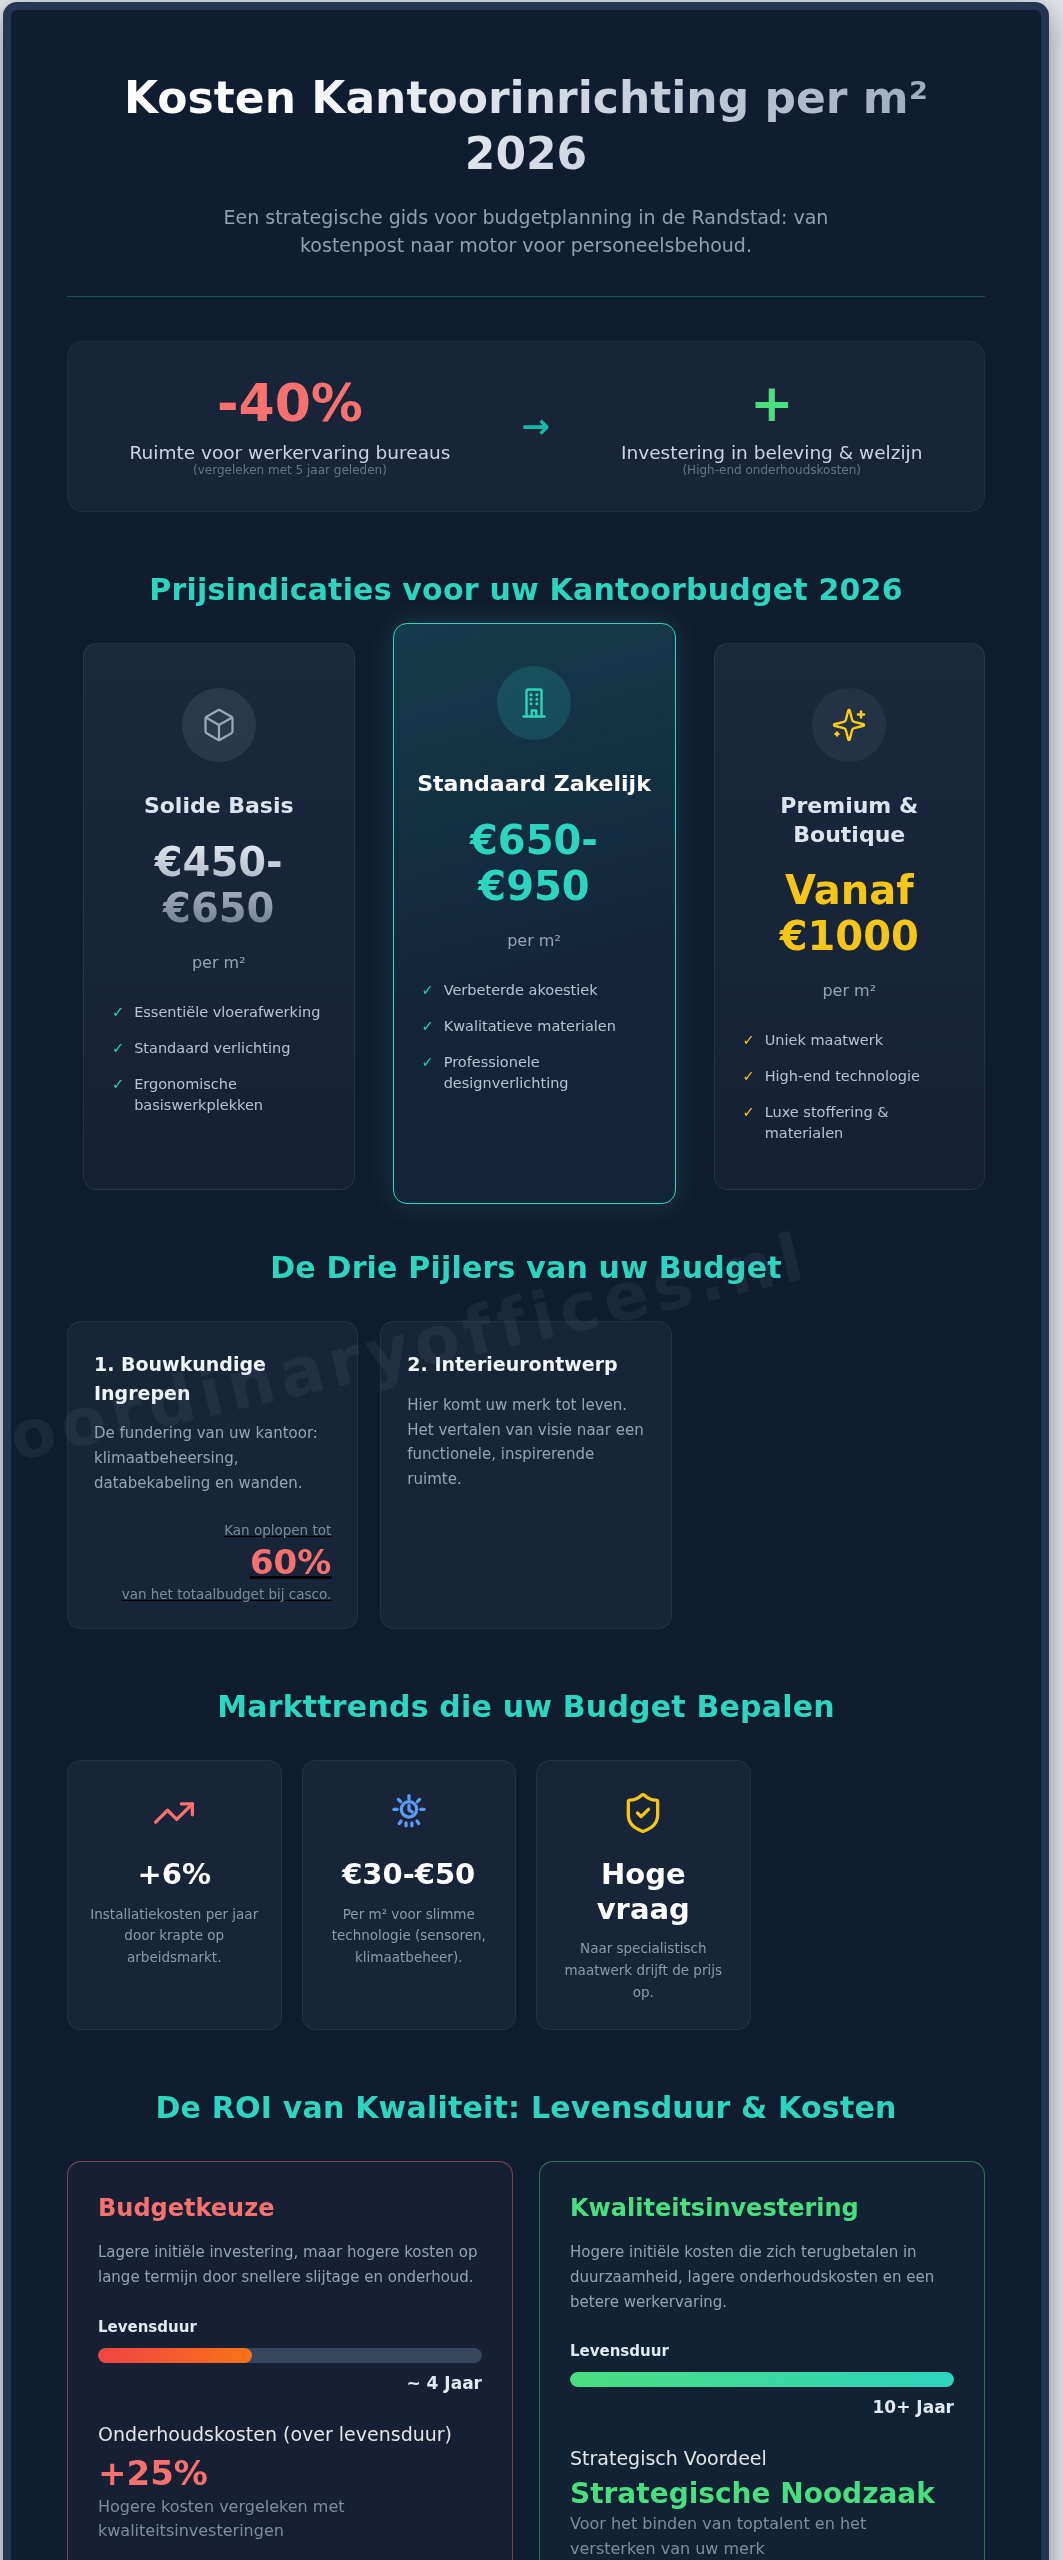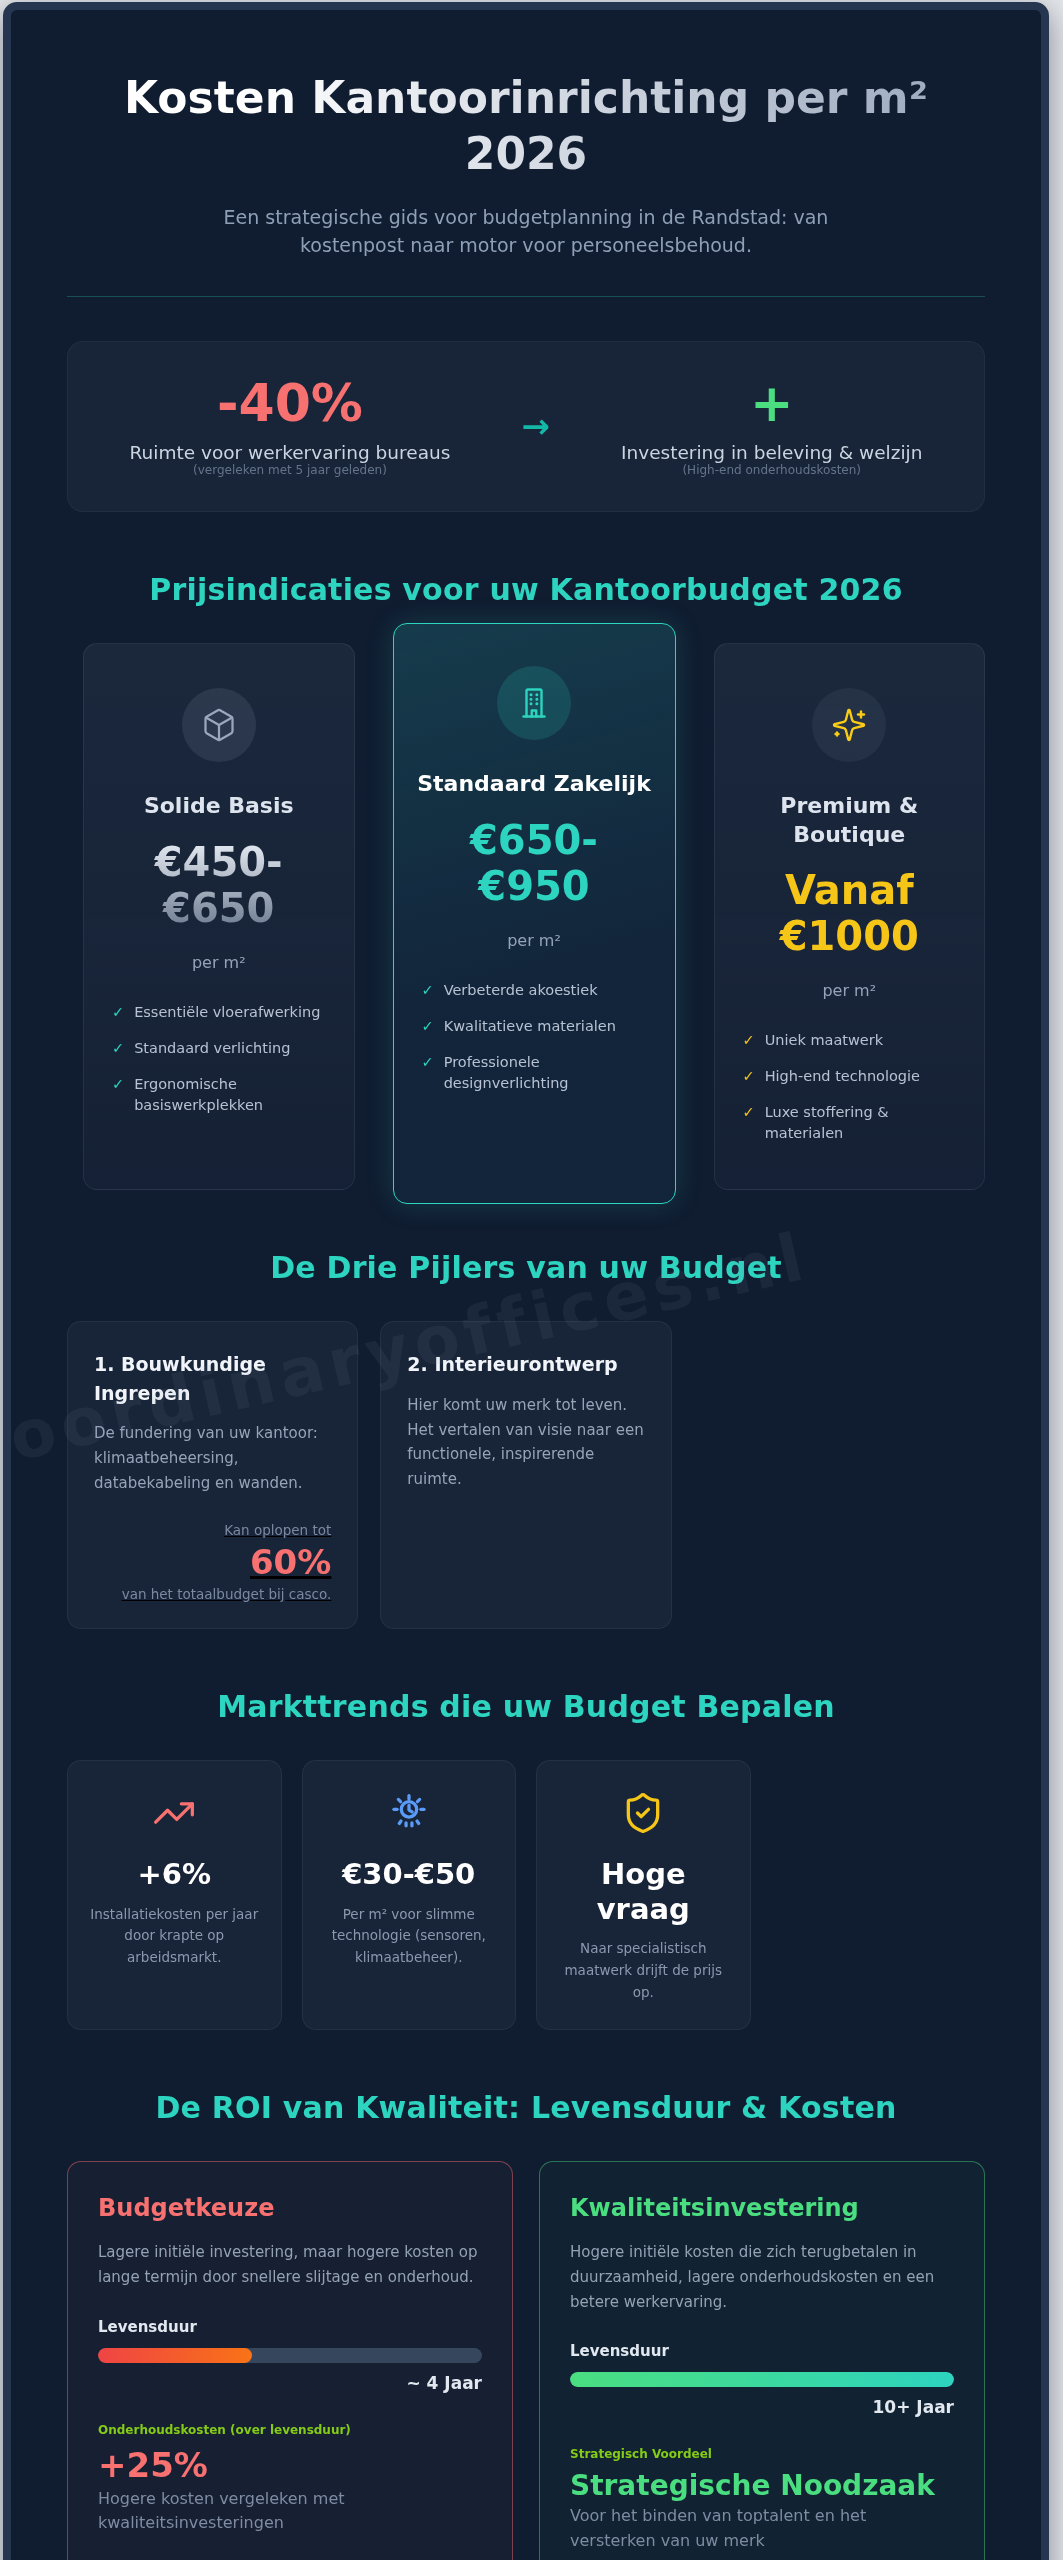--- a/index.html
+++ b/index.html
@@ -159,21 +159,21 @@
   .roi-title { font-size:24px; font-weight:bold; }
   .roi-title.red { color:#f87171; }
   .roi-title.green { color:#4ade80; }
   .roi-body { margin-top:18px; font-size:15px; line-height:1.65; color:#94a2b6; }
   .roi-bar-label { margin-top:28px; font-size:15px; font-weight:bold; color:#e2e8f0; }
   .bar-track { margin-top:12px; height:15px; border-radius:8px; background:#36465d; overflow:hidden; }
   .bar-fill { height:100%; border-radius:8px; }
   .bar-fill.red-orange { background:linear-gradient(90deg,#ef4444,#f97316); }
   .bar-fill.green-teal { background:linear-gradient(90deg,#4ade80,#2dd4bf); }
   .bar-value { margin-top:10px; text-align:right; font-size:17px; font-weight:bold; color:#e2e8f0; }
-  .roi-sub-label { margin-top:30px; font-size:12px; font-weight:bold; color:#84cc16; }
+  .roi-sub-label { margin-top:30px; font-size:19px; font-weight:normal; color:#e5e5e5; }
   .roi-sub-value-red { margin-top:8px; font-size:34px; font-weight:bold; color:#f87171; }
   .roi-sub-value-green { margin-top:8px; font-size:28px; font-weight:bold; color:#4ade80; }
   .roi-sub-note { margin-top:2px; font-size:16px; line-height:1.55; color:#7e8ca3; }
   
   .watermark {
     position:absolute;
     top:1245px; left:-70px;
     width:1400px;
     transform:rotate(-13deg);
     font-size:66px;

